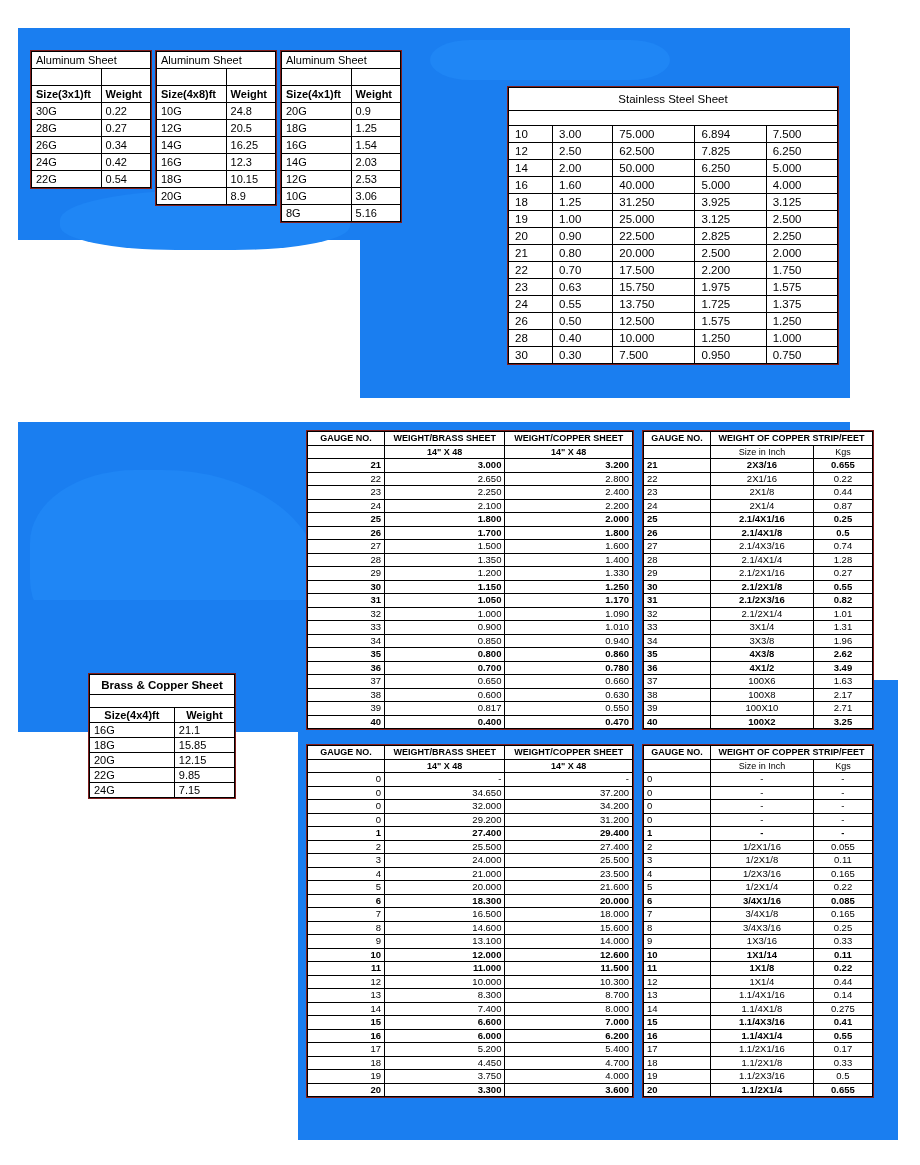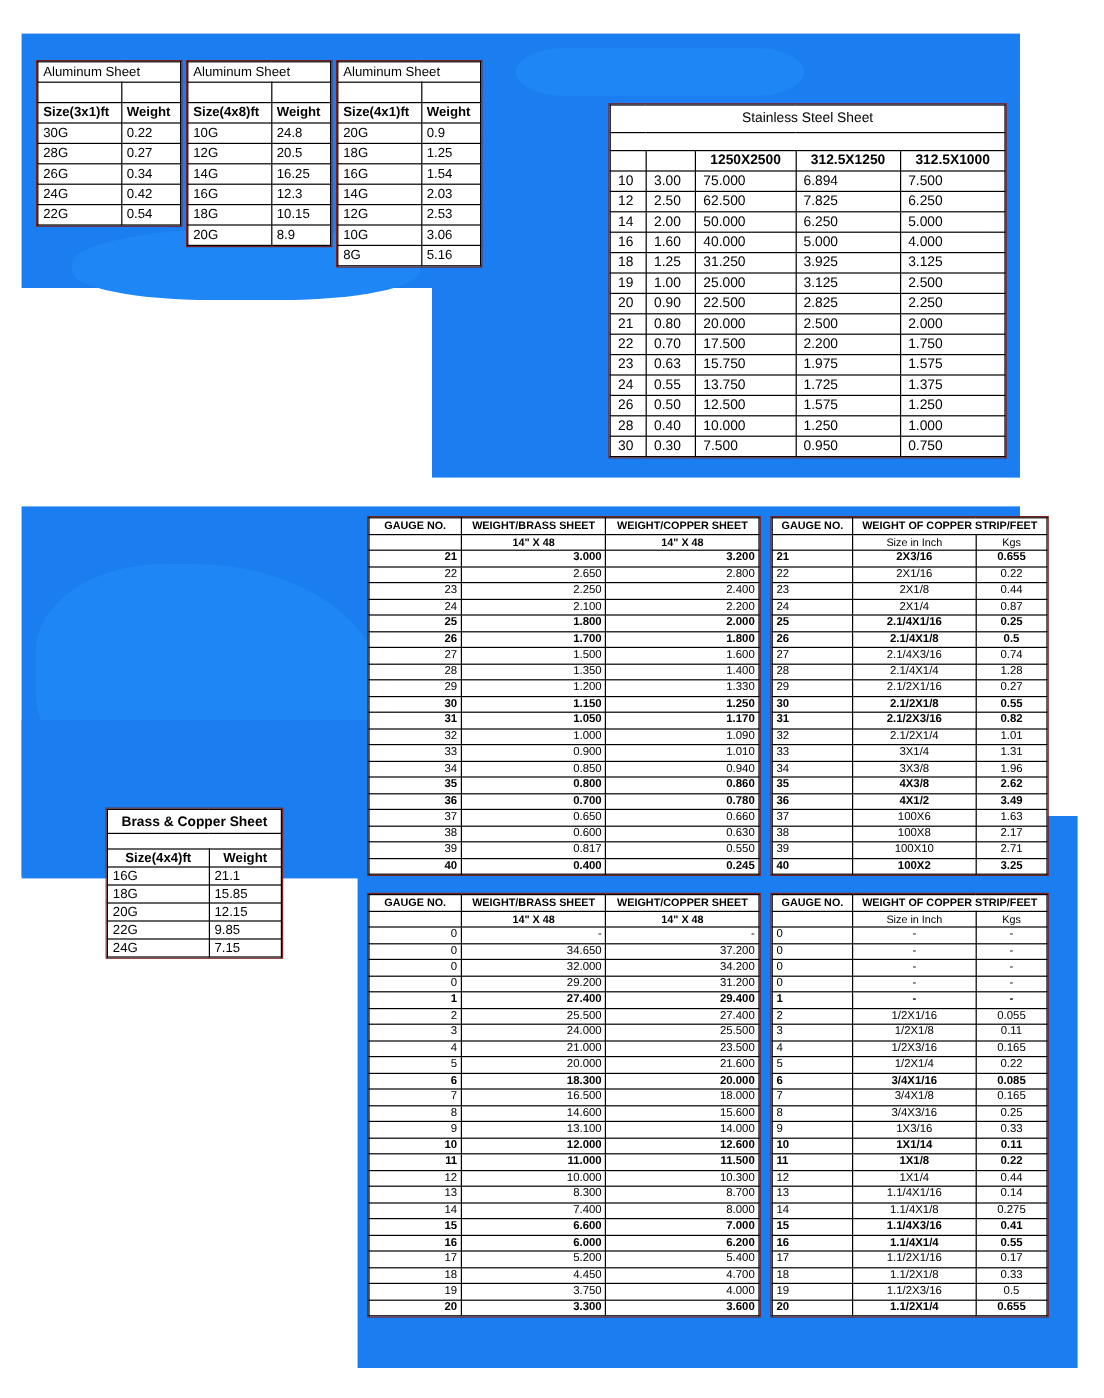--- a/index.html
+++ b/index.html
@@ -170,27 +170,20 @@
 <div class="panel ss" style="left:507px;top:86px;width:332px;">
   <table>
     <tbody>
         <tr>
       <td colspan="5" class="t-center" style="height:18px;">Stainless Steel Sheet</td>
     </tr>
     <tr>
           <td colspan="5" style="height:10px;"></td>
         </tr>
     <tr>
-      <td></td>
-      <td></td>
-      <td class="bold t-center">1250X2500</td>
-      <td class="bold t-center">312.5X1250</td>
-      <td class="bold t-center">312.5X1000</td>
-    </tr>
-    <tr>
           <td>10</td>
           <td>3.00</td>
           <td>75.000</td>
           <td>6.894</td>
           <td>7.500</td>
         </tr>
     <tr>
           <td>12</td>
           <td>2.50</td>
           <td>62.500</td>
@@ -428,21 +421,21 @@
           <td class="t-right">0.630</td>
         </tr>
         <tr>
           <td class="t-right">39</td>
           <td class="t-right">0.817</td>
           <td class="t-right">0.550</td>
         </tr>
         <tr>
           <td class="t-right bold">40</td>
           <td class="t-right bold">0.400</td>
-          <td class="t-right bold">0.245</td>
+          <td class="t-right bold">0.470</td>
         </tr>
       </tbody>
   </table>
 </div>
 
 <div class="panel g" style="left:642px;top:430px;width:232px;">
   <table>
     <thead>
       <tr>
         <th class="hd bold" style="width:60px;">GAUGE NO.</th>

